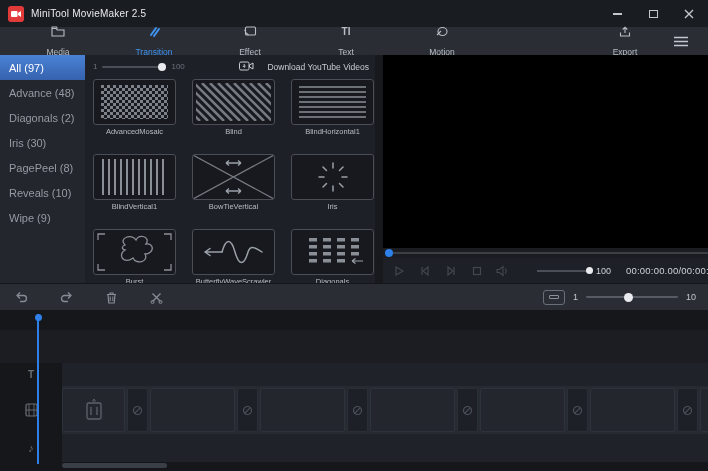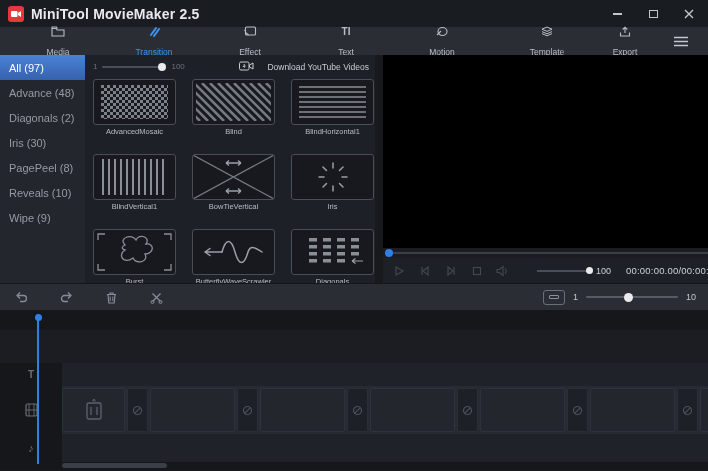--- a/index.html
+++ b/index.html
@@ -4,21 +4,21 @@
 <style>
   * { margin:0; padding:0; box-sizing:border-box; }
   html,body { width:708px; height:471px; overflow:hidden; background:#17191e;
     font-family:"Liberation Sans", sans-serif; -webkit-font-smoothing:antialiased; }
   .app { position:relative; width:708px; height:471px; background:#17191e; }
 
   
   .titlebar { height:27px; background:#191c21; display:flex; align-items:center; padding:0 8px; }
   .applogo { width:16px; height:16px; border-radius:3px; background:#e03a3a; display:flex;
     align-items:center; justify-content:center; margin-right:7px; }
-  .title { color:#e8eaee; font-size:14px; font-weight:bold; letter-spacing:.2px; }
+  .title { color:#e8eaee; font-size:10px; font-weight:normal; letter-spacing:.2px; }
   .winbtns { margin-left:auto; display:flex; align-items:center; gap:22px; padding-right:4px; }
   .winbtn { width:14px; height:14px; display:flex; align-items:center; justify-content:center; cursor:default; }
   .min-glyph { width:9px; height:2px; background:#c3c7cd; }
   .max-glyph { width:9px; height:8px; border:1.4px solid #c3c7cd; }
 
   
   .tabbar { height:28px; background:#2a2d34; display:flex; align-items:center; padding:0 10px; }
   .tab { width:96px; display:flex; flex-direction:column; align-items:center; justify-content:center;
     gap:10px; color:#b9bdc4; font-size:8.5px; cursor:default; }
   .tab svg { display:block; }
@@ -162,29 +162,20 @@
     <div class="tab">
       <span>
         <svg width="14" height="11" viewBox="0 0 14 11">
             <ellipse cx="7.5" cy="5.5" rx="4.5" ry="4" fill="none" stroke="#b9bdc4" stroke-width="1.1"></ellipse>
             <path d="M2 9 L6 5" stroke="#b9bdc4" stroke-width="1.1"></path>
           </svg>
       </span>
       <span>Motion</span>
     </div>
     <div class="tabspacer"></div>
-    <div class="tab rtab">
-      <span>
-        <svg width="14" height="11" viewBox="0 0 14 11">
-            <path d="M7 1 L12 3.2 L7 5.4 L2 3.2 Z" fill="none" stroke="#b9bdc4" stroke-width="1"></path>
-            <path d="M2 5.6 L7 7.8 L12 5.6 M2 7.6 L7 9.8 L12 7.6" fill="none" stroke="#b9bdc4" stroke-width="1"></path>
-          </svg>
-      </span>
-      <span>Template</span>
-    </div>
     <div class="tab rtab">
       <span>
         <svg width="14" height="11" viewBox="0 0 14 11">
             <path d="M7 7 V1.5 M4.7 3.5 L7 1.2 L9.3 3.5" fill="none" stroke="#b9bdc4" stroke-width="1.1"></path>
             <path d="M2.5 6.5 V10 H11.5 V6.5" fill="none" stroke="#b9bdc4" stroke-width="1.1"></path>
           </svg>
       </span>
       <span>Export</span>
     </div>
     <div class="menu-btn">

